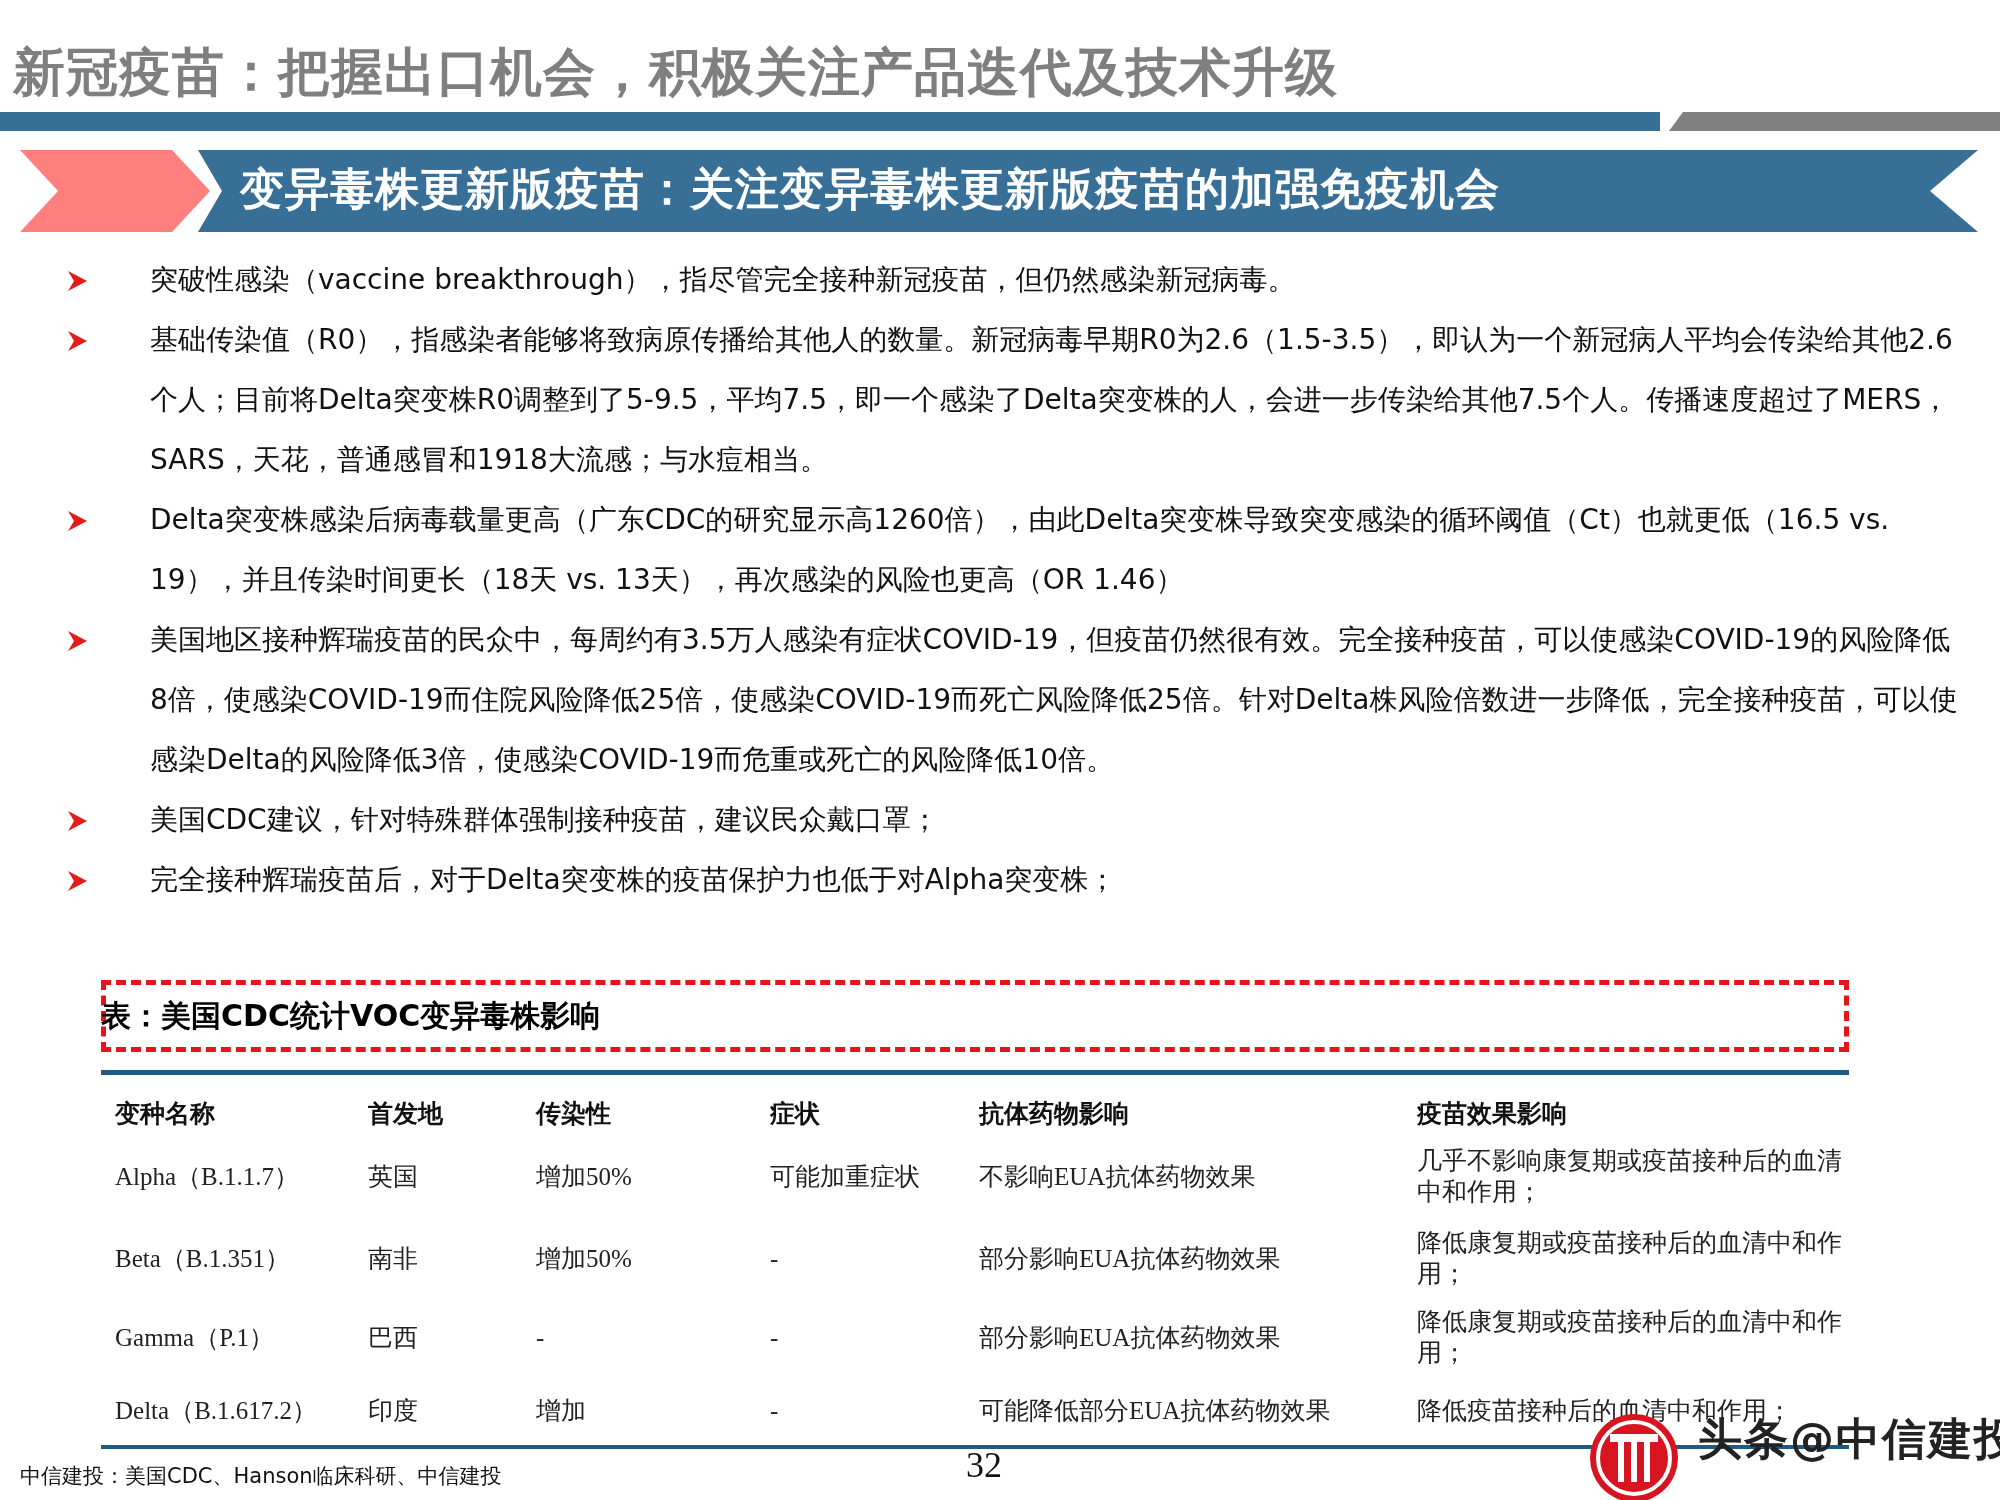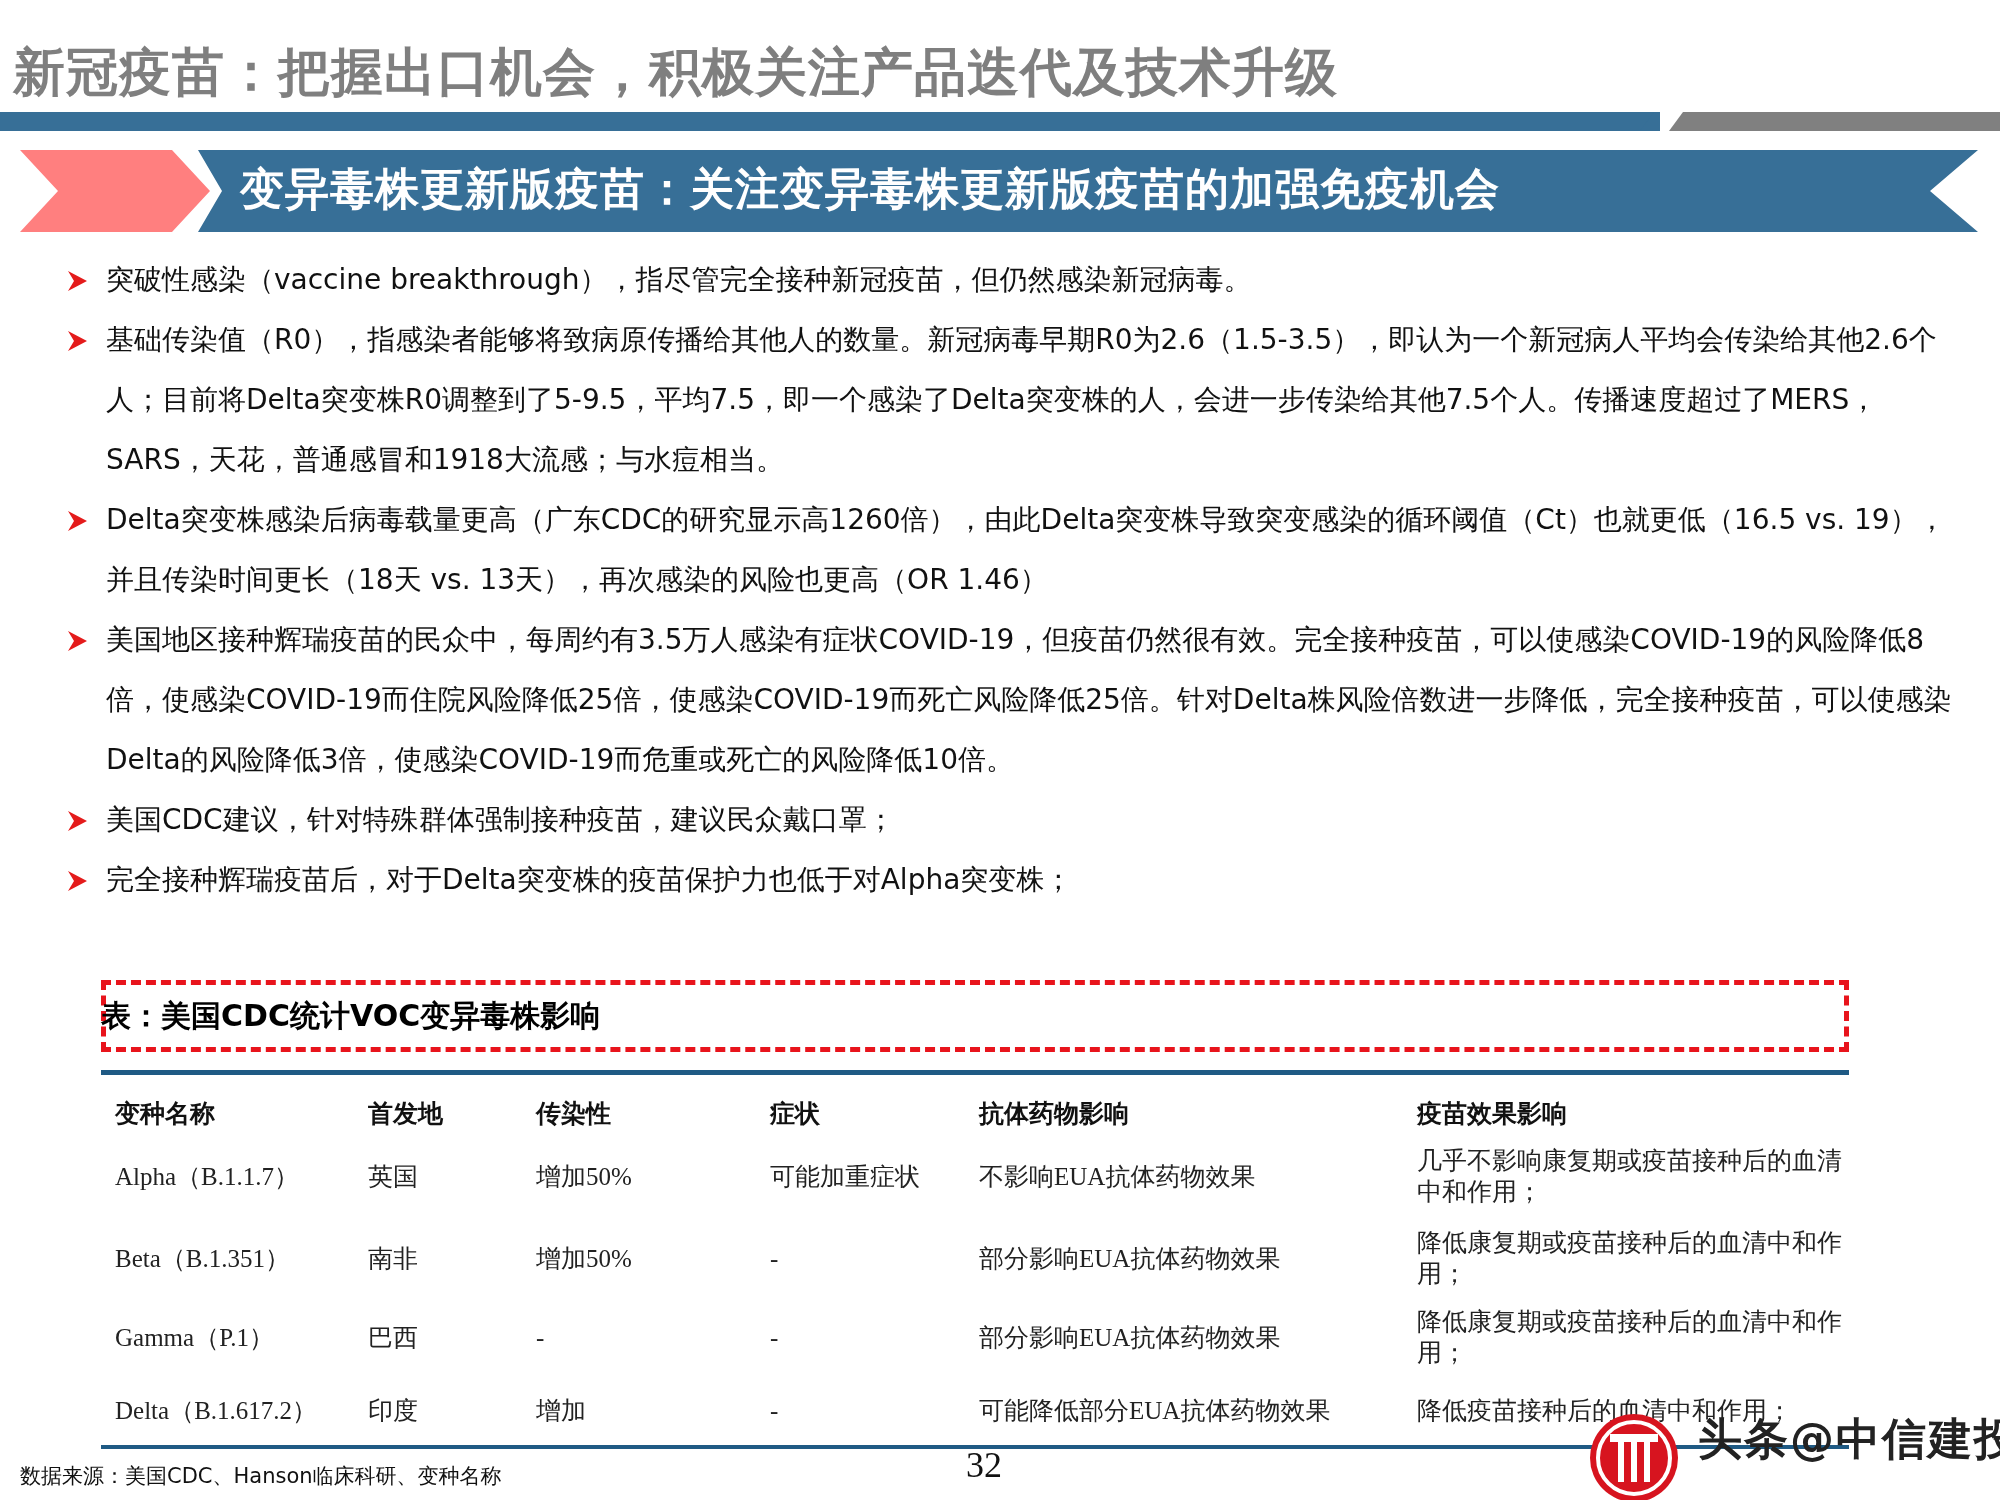--- a/index.html
+++ b/index.html
@@ -20,21 +20,21 @@
   
   .banner { left: 20px; top: 150px; width: 1958px; height: 82px; }
   .banner svg { position: absolute; left: 0; top: 0; }
   .banner-text { left: 240px; top: 160px; font-family: Liberation Serif, serif; font-weight: bold;
                  font-size: 44px; color: #ffffff; white-space: nowrap; letter-spacing: 1px; }
 
   
   .bullets { left: 62px; top: 250px; width: 1900px; }
   .bullet { position: relative; padding-left: 44px; font-size: 29px; line-height: 60px; }
   .bullet .marker { position: absolute; left: 4px; top: 20px; width: 22px; height: 22px; }
-  .bullet .text { display: block; font-family: "DejaVu Sans", sans-serif; font-size: 28px; color: #111; }
+  .bullet .text { display: block; font-family: "DejaVu Sans", sans-serif; font-size: 28px; color: #111; margin-left: 44px; }
 
   
   .caption-box { left: 101px; top: 980px; width: 1748px; height: 72px;
                  border: 5px dashed #e8141c; box-sizing: border-box; }
   .caption-text { left: 101px; top: 996px; width: 1748px; text-align: left;
                   font-family: "DejaVu Sans", sans-serif; font-weight: bold; font-size: 30px; color: #000; }
 
   
   .table-wrap { left: 101px; top: 1070px; width: 1748px; }
   .rule-top { height: 5px; background: #1f5a84; }
@@ -168,21 +168,21 @@
         <td>增加</td>
         <td>-</td>
         <td>可能降低部分EUA抗体药物效果</td>
         <td>降低疫苗接种后的血清中和作用；</td>
       </tr>
     </tbody>
   </table>
   <div class="rule-bottom"></div>
 </div>
 
-<div class="abs source">数据来源：美国CDC、Hanson临床科研、变种名称</div>
+<div class="abs source">中信建投：美国CDC、Hanson临床科研、中信建投</div>
 <div class="abs page-num">32</div>
 
 <svg class="abs logo-circle" viewBox="0 0 92 92">
   <circle cx="46" cy="46" r="44" fill="#d7141f"></circle>
   <circle cx="46" cy="46" r="36" fill="none" stroke="#ffffff" stroke-width="4"></circle>
   <rect x="22" y="22" width="48" height="8" fill="#ffffff"></rect>
   <rect x="30" y="30" width="6" height="40" fill="#ffffff"></rect>
   <rect x="43" y="30" width="6" height="40" fill="#ffffff"></rect>
   <rect x="56" y="30" width="6" height="40" fill="#ffffff"></rect>
 </svg>

